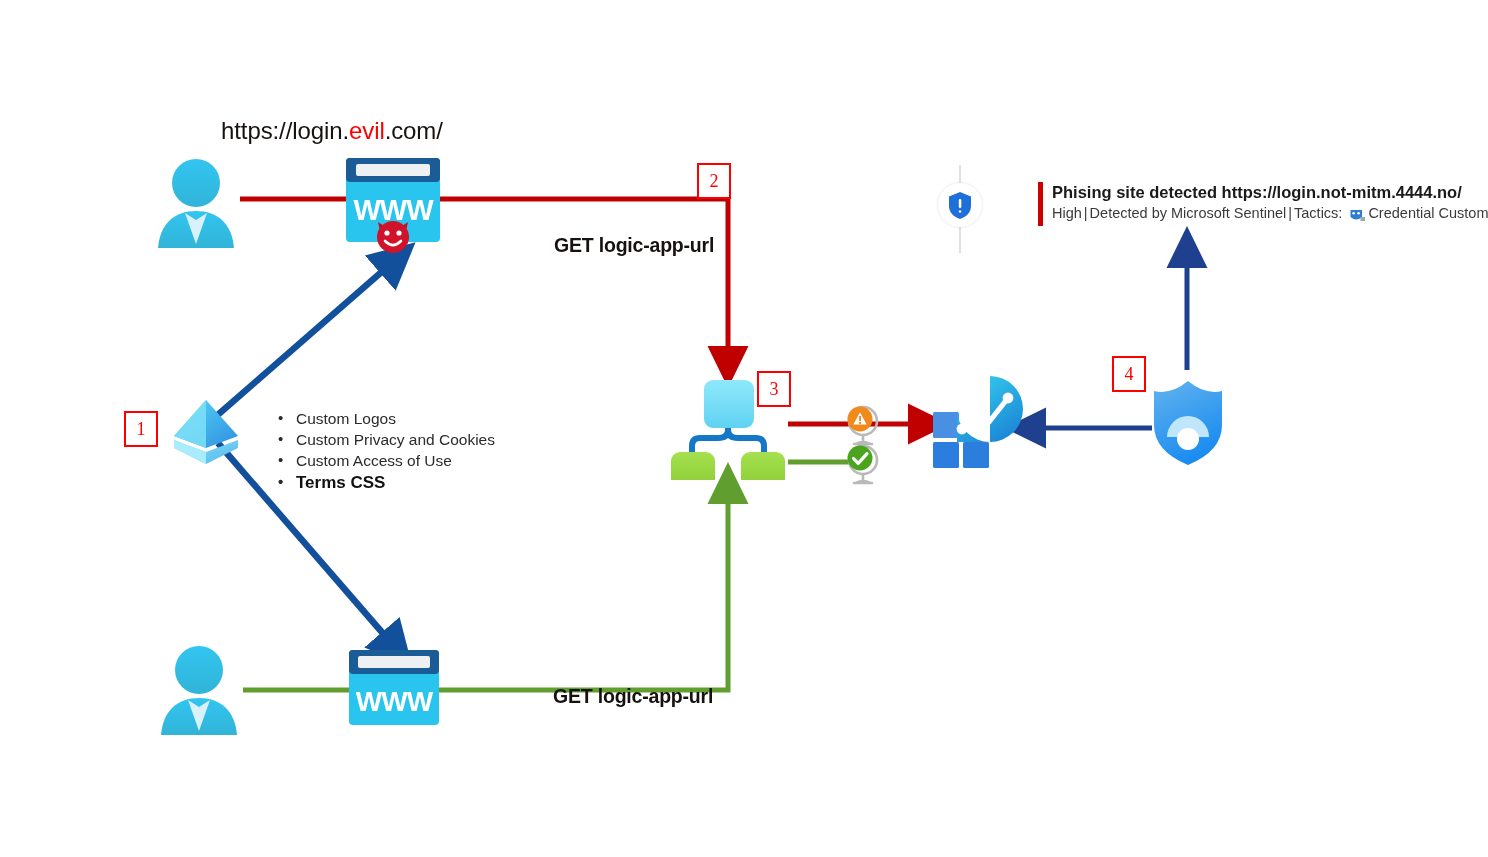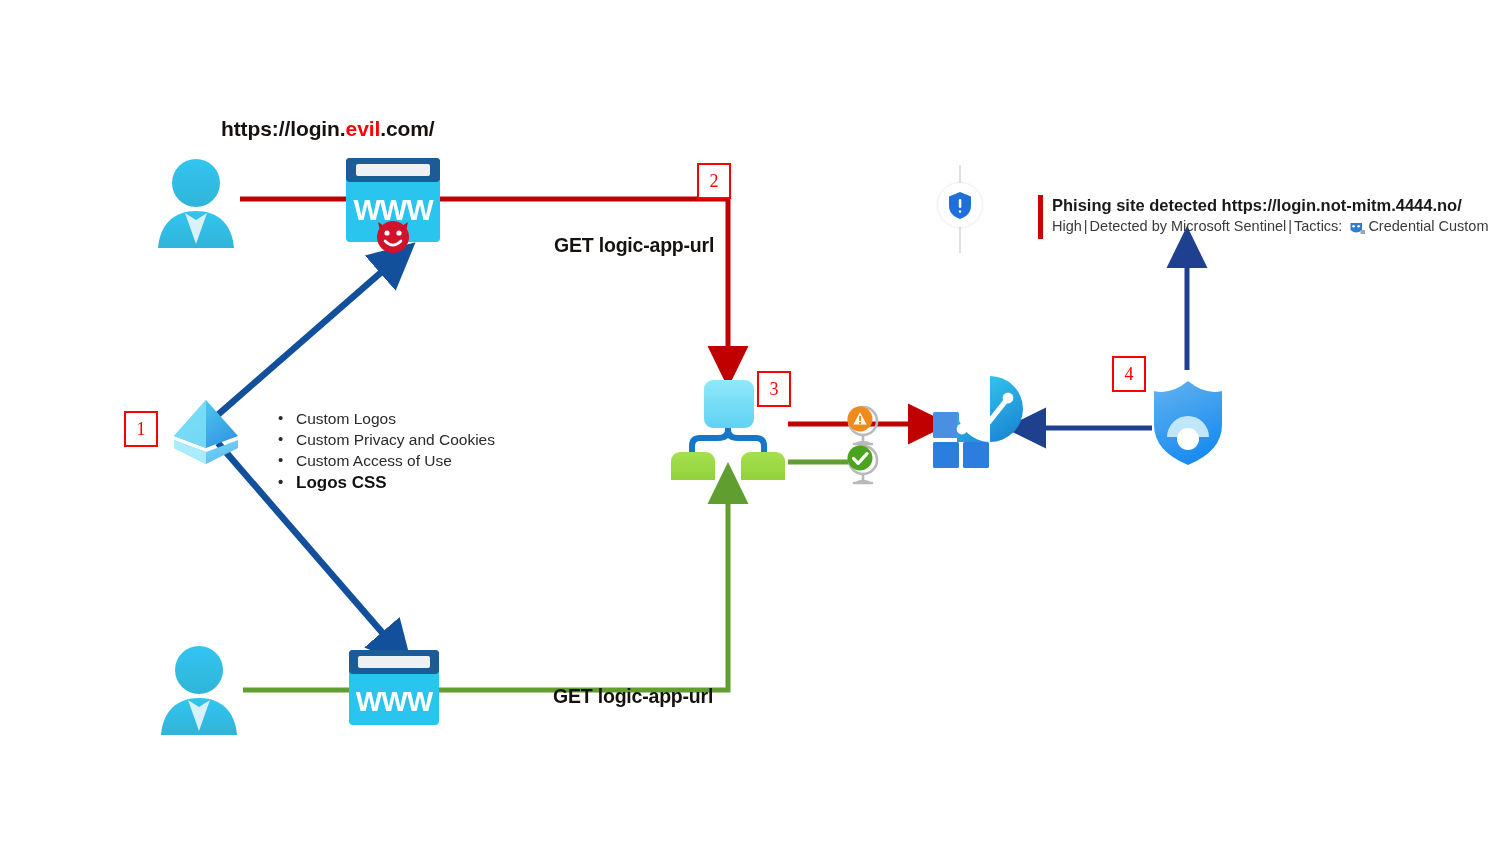--- a/index.html
+++ b/index.html
@@ -4,21 +4,21 @@
 <style>
   html,body{margin:0;padding:0;background:#ffffff;}
   body{width:1488px;height:857px;position:relative;overflow:hidden;
        font-family:"Liberation Sans","DejaVu Sans",sans-serif;
        -webkit-font-smoothing:antialiased;}
   #stage{position:absolute;left:0;top:0;width:1488px;height:857px;}
   #wires{position:absolute;left:0;top:0;width:1488px;height:857px;pointer-events:none;}
   .abs{position:absolute;}
 
   
-  .url-caption{font-weight:bold;font-size:21px;color:#17120f;white-space:nowrap;letter-spacing:-0.1px;}
+  .url-caption{font-weight:normal;font-size:24px;color:#17120f;white-space:nowrap;letter-spacing:-0.1px;}
   .url-caption .evil{color:#ff0000;}
 
   
   .step-badge{border:2.2px solid #ff0000;color:#ff0000;background:#fff;
               font-size:18px;line-height:1;display:flex;align-items:center;
               justify-content:center;width:30px;height:32px;
               font-family:"Liberation Serif","DejaVu Serif",serif;}
 
   
   .flow-label{font-weight:bold;font-size:19.5px;color:#17120f;white-space:nowrap;letter-spacing:-0.2px;margin-top:24px;}
@@ -136,21 +136,21 @@
       <path d="M38,8 L38,56 L6,44 z" fill="#7fe0f7" opacity="0.85"></path>
       <path d="M6,48 L38,60 L70,48 L70,56 L38,72 L6,56 z" fill="url(#aadB)"></path>
       <path d="M6,48 L38,60 L38,72 L6,56 z" fill="#a9ecfb"></path>
     </svg>
   </div>
 
   <ul class="bullets abs" style="left:259px;top:392px;">
     <li>Custom Logos</li>
     <li>Custom Privacy and Cookies</li>
     <li>Custom Access of Use</li>
-    <li class="bold">Logos CSS</li>
+    <li class="bold">Terms CSS</li>
   </ul>
 
   <div class="abs" style="left:670px;top:370px;width:120px;height:110px;">
     <svg viewBox="0 0 120 110" width="120" height="110">
       <defs>
         <linearGradient id="laTop" x1="0" y1="0" x2="0" y2="1">
           <stop offset="0" stop-color="#8fe8fb"></stop>
             <stop offset="1" stop-color="#5fd2f2"></stop>
         </linearGradient>
         <linearGradient id="laG" x1="0" y1="0" x2="0" y2="1">
@@ -231,21 +231,21 @@
     <div class="abs" style="left:0px;top:18px;width:44px;height:44px;border-radius:50%;
                 background:#ffffff;box-shadow:0 0 3px rgba(0,0,0,0.14);">
       <svg viewBox="0 0 44 44" width="44" height="44">
         <path d="M22,9 L33,13.4 L33,23 C33,29.6 28.2,33.8 22,36 C15.8,33.8 11,29.6 11,23
                  L11,13.4 z" fill="#1e6fd9"></path>
         <rect x="20.8" y="16" width="2.5" height="9" rx="1.2" fill="#ffffff"></rect>
         <rect x="20.8" y="27.2" width="2.5" height="2.6" rx="1.2" fill="#ffffff"></rect>
       </svg>
     </div>
 
-    <div class="abs alert-card" style="left:56px;top:30px;padding-left:44px;">
+    <div class="abs alert-card" style="left:56px;top:17px;padding-left:44px;">
       <div class="alert-sevbar"></div>
       <div>
         <div class="alert-title">Phising site detected https://login.not-mitm.4444.no/</div>
         <div class="alert-sub">
           <span>High</span>
           <span> | </span>
           <span>Detected by Microsoft Sentinel</span>
           <span> | </span>
           <span>Tactics:</span>
           <span class="mask-gap"></span>

